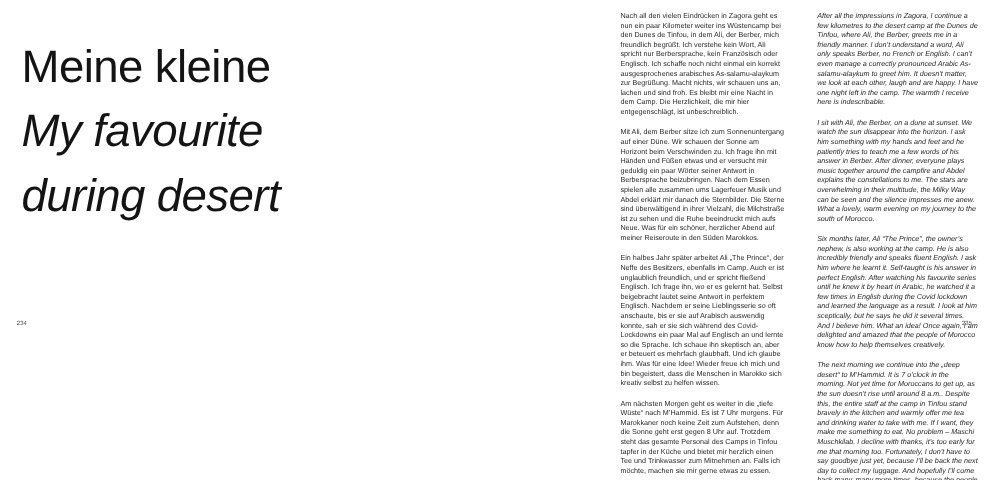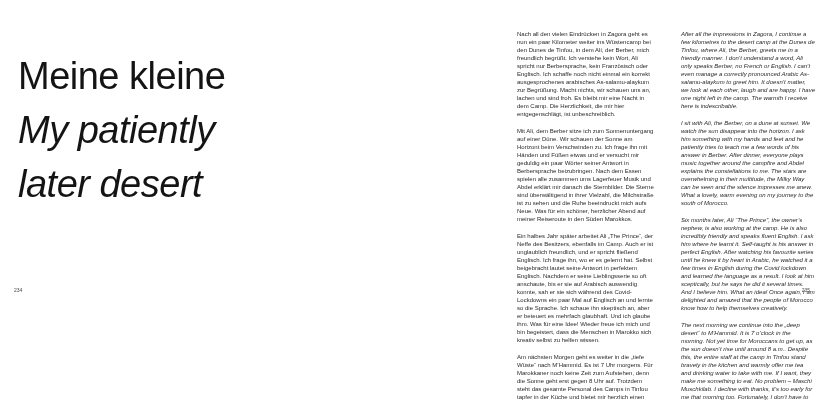--- a/index.html
+++ b/index.html
@@ -20,21 +20,20 @@
     position: absolute;
     inset: 0;
     background: #ffffff;
   }
   .page {
     position: absolute;
     top: 0;
     width: 410px;
     height: 280px;
     background: #ffffff;
-    margin-top: 20px;
   }
   .page-left  { left: 0; }
   .page-right { left: 410px; }
 
   
   .title-block {
     position: absolute;
     left: 18px;
     top: 4px;
     font-size: 38px;
@@ -76,22 +75,22 @@
   .folio-right { right: 10px; }
 </style>
 </head>
 <body>
 
 <div class="spread">
 
   <div class="page page-left">
     <h1 class="title-block">
       <span class="title-line">Meine kleine</span>
-      <span class="title-line italic">My patiently</span>
-      <span class="title-line italic">later desert</span>
+      <span class="title-line italic">My favourite</span>
+      <span class="title-line italic">during desert</span>
     </h1>
     <div class="folio folio-left">234</div>
   </div>
 
   <div class="page page-right">
     <div class="text-col col-german">
       <p>Nach all den vielen Eindrücken in Zagora geht es nun ein paar Kilometer weiter ins Wüstencamp bei den Dunes de Tinfou, in dem Ali, der Berber, mich freundlich begrüßt. Ich verstehe kein Wort, Ali spricht nur Berbersprache, kein Französisch oder Englisch. Ich schaffe noch nicht einmal ein korrekt ausgesprochenes arabisches As-salamu-alaykum zur Begrüßung. Macht nichts, wir schauen uns an, lachen und sind froh. Es bleibt mir eine Nacht in dem Camp. Die Herzlichkeit, die mir hier entgegenschlägt, ist unbeschreiblich.</p>
       <p>Mit Ali, dem Berber sitze ich zum Sonnenuntergang auf einer Düne. Wir schauen der Sonne am Horizont beim Verschwinden zu. Ich frage ihn mit Händen und Füßen etwas und er versucht mir geduldig ein paar Wörter seiner Antwort in Berbersprache beizubringen. Nach dem Essen spielen alle zusammen ums Lagerfeuer Musik und Abdel erklärt mir danach die Sternbilder. Die Sterne sind überwältigend in ihrer Vielzahl, die Milchstraße ist zu sehen und die Ruhe beeindruckt mich aufs Neue. Was für ein schöner, herzlicher Abend auf meiner Reiseroute in den Süden Marokkos.</p>
       <p>Ein halbes Jahr später arbeitet Ali „The Prince“, der Neffe des Besitzers, ebenfalls im Camp. Auch er ist unglaublich freundlich, und er spricht fließend Englisch. Ich frage ihn, wo er es gelernt hat. Selbst beigebracht lautet seine Antwort in perfektem Englisch. Nachdem er seine Lieblingsserie so oft anschaute, bis er sie auf Arabisch auswendig konnte, sah er sie sich während des Covid-Lockdowns ein paar Mal auf Englisch an und lernte so die Sprache. Ich schaue ihn skeptisch an, aber er beteuert es mehrfach glaubhaft. Und ich glaube ihm. Was für eine Idee! Wieder freue ich mich und bin begeistert, dass die Menschen in Marokko sich kreativ selbst zu helfen wissen.</p>
       <p>Am nächsten Morgen geht es weiter in die „tiefe Wüste“ nach M’Hammid. Es ist 7 Uhr morgens. Für Marokkaner noch keine Zeit zum Aufstehen, denn die Sonne geht erst gegen 8 Uhr auf. Trotzdem steht das gesamte Personal des Camps in Tinfou tapfer in der Küche und bietet mir herzlich einen Tee und Trinkwasser zum Mitnehmen an. Falls ich möchte, machen sie mir gerne etwas zu essen.</p>

